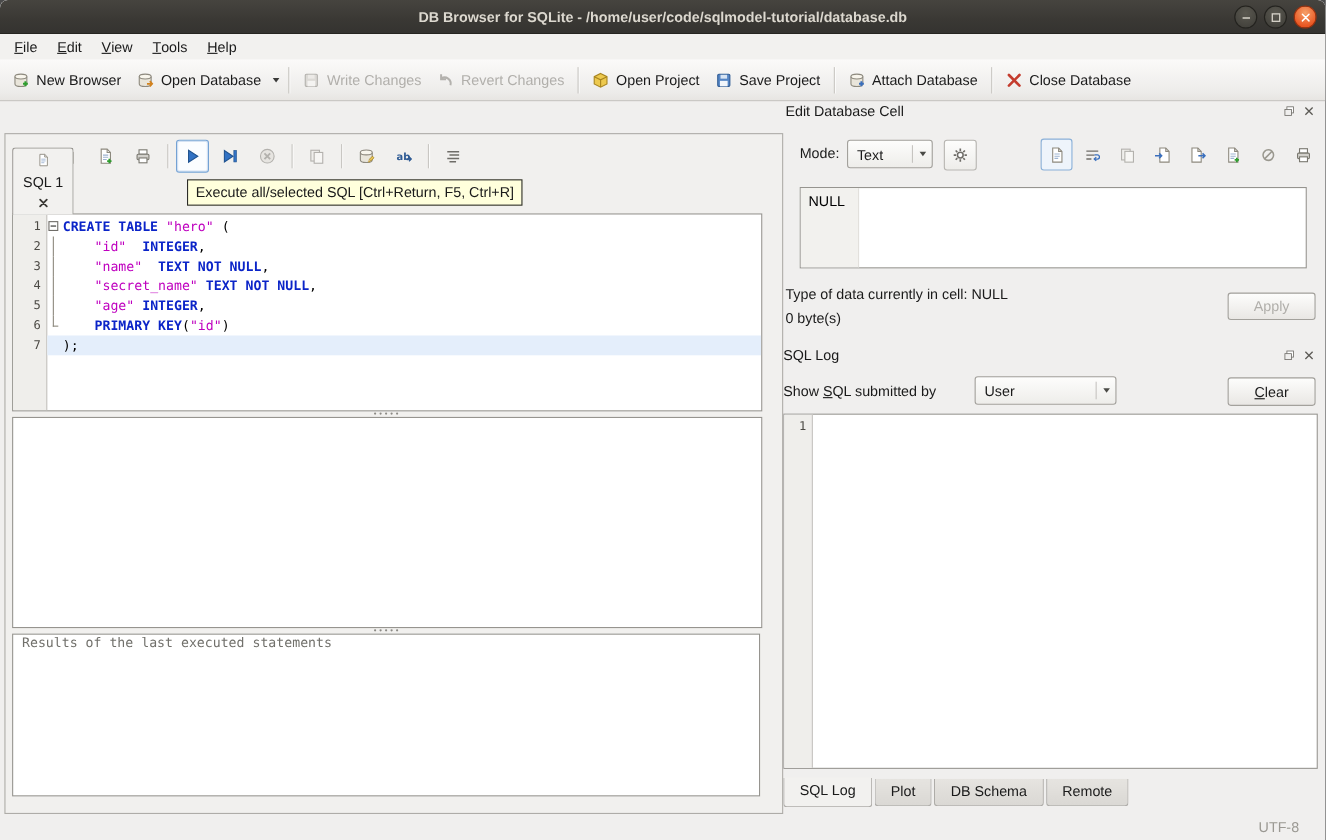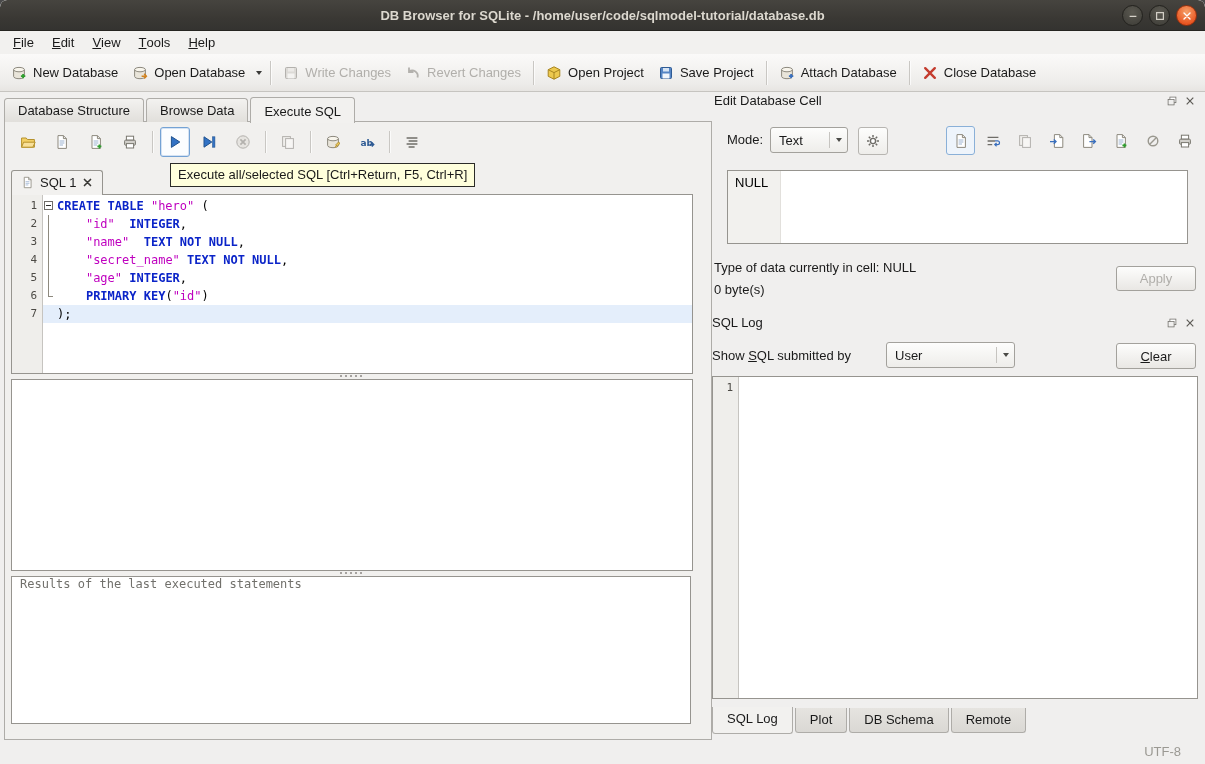--- a/index.html
+++ b/index.html
@@ -35,21 +35,21 @@
   .left-frame{position:absolute;left:4px;top:121px;width:706px;height:617px;border:1px solid #aeaca8;background:#f1f0ee;z-index:1;}
   .sql-toolbar{position:absolute;left:8px;top:5px;display:flex;align-items:center;}
   .stb-btn{width:28px;height:28px;display:flex;align-items:center;justify-content:center;border:1px solid transparent;
     border-radius:3px;margin-right:4px;}
   .stb-btn svg{display:block;}
   .stb-btn.focused{border-color:#74a2d4;background:#fbfdff;box-shadow:inset 0 0 0 1px #d4e2f3;}
   .stb-btn.active{border-color:#8ab0d8;background:#eef4fb;}
   .stb-sep{width:1px;height:22px;background:#c9c7c3;margin:0 7px 0 3px;box-shadow:1px 0 0 rgba(255,255,255,.7);}
   .sql-tabbar{position:absolute;left:6px;top:46px;height:26px;display:flex;align-items:flex-end;z-index:2;}
   .sql-tab{display:flex;align-items:center;gap:6px;padding:4px 9px 5px;border:1px solid #96948f;border-bottom:none;
-    background:#f2f1ef;border-radius:3px 3px 0 0;margin-bottom:-1px;position:relative;}
+    background:#f2f1ef;border-radius:3px 3px 0 0;margin-bottom:-1px;position:relative;flex-direction:column;}
   .sql-tab-ico svg,.sql-tab-x svg{display:block;}
   .editor{position:absolute;left:6px;top:72px;width:680px;height:178px;border:1px solid #96948f;background:#fff;
     display:flex;overflow:hidden;z-index:1;}
   .gutter{width:30px;background:#efeeeb;border-right:1px solid #c6c4c0;padding-top:2px;
     font:11px/18px "DejaVu Sans Mono",monospace;color:#4c4a45;text-align:right;flex:0 0 30px;}
   .ln{padding-right:5px;height:18px;}
   .codecol{flex:1;padding-top:2px;font:12px/18px "DejaVu Sans Mono",monospace;}
   .code-line{display:flex;height:18px;white-space:pre;}
   .code-line.cur{background:var(--curline,#e4eefb);}
   .fold{width:14px;flex:0 0 14px;position:relative;}
@@ -137,21 +137,21 @@
 
   <div class="toolbar" id="toolbar">
       <div class="tb-btn">
         <span class="tb-icon">
           <svg width="16" height="16" viewBox="0 0 16 16" xmlns="http://www.w3.org/2000/svg">
             <path d="M2.6 4.6v6.8c0 1.3 2.4 2.3 5.4 2.3s5.4-1 5.4-2.3V4.6" fill="#e9e5da" stroke="#8d897e"></path>
             <ellipse cx="8" cy="4.6" rx="5.4" ry="2.2" fill="#f8f5ec" stroke="#8d897e"></ellipse>
             <path d="M12.1 8.9v4.4M9.9 11.1h4.4" stroke="#2e9e2e" stroke-width="1.8" fill="none"></path>
           </svg>
         </span>
-        <span class="tb-label">New Database</span>
+        <span class="tb-label">New Browser</span>
       </div>
       <div class="tb-btn">
         <span class="tb-icon">
           <svg width="16" height="16" viewBox="0 0 16 16" xmlns="http://www.w3.org/2000/svg">
             <path d="M2.6 4.6v6.8c0 1.3 2.4 2.3 5.4 2.3s5.4-1 5.4-2.3V4.6" fill="#e9e5da" stroke="#8d897e"></path>
             <ellipse cx="8" cy="4.6" rx="5.4" ry="2.2" fill="#f8f5ec" stroke="#8d897e"></ellipse>
             <path d="M9.6 11.2h4.8M12.2 8.8l2.2 2.4-2.2 2.4" stroke="#d2821e" stroke-width="1.5" fill="none"></path>
           </svg>
         </span>
         <span class="tb-label">Open Database</span>
@@ -214,25 +214,20 @@
       <div class="tb-btn">
         <span class="tb-icon">
           <svg width="16" height="16" viewBox="0 0 16 16" xmlns="http://www.w3.org/2000/svg">
             <path d="M3.2 3.2l9.6 9.6M12.8 3.2l-9.6 9.6" stroke="#c43c2e" stroke-width="2.4" stroke-linecap="round"></path>
           </svg>
         </span>
         <span class="tb-label">Close Database</span>
       </div>
     </div>
 
-  <div class="main-tabs" id="main-tabs">
-      <div class="mtab">Database Structure</div>
-      <div class="mtab">Browse Data</div>
-      <div class="mtab active">Execute SQL</div>
-    </div>
 
   <div class="left-frame">
     <div class="sql-toolbar" id="sql-toolbar">
         <div class="stb-btn">
           <svg width="16" height="16" viewBox="0 0 16 16" xmlns="http://www.w3.org/2000/svg">
             <path d="M1.6 13.2V4h4.6l1.2 1.5h7v7.7z" fill="#f3d066" stroke="#b5912c"></path>
             <path d="M1.6 13.2l2-5h11.6l-2.4 5z" fill="#f8e09a" stroke="#b5912c"></path>
           </svg>
         </div>
         <div class="stb-btn">

